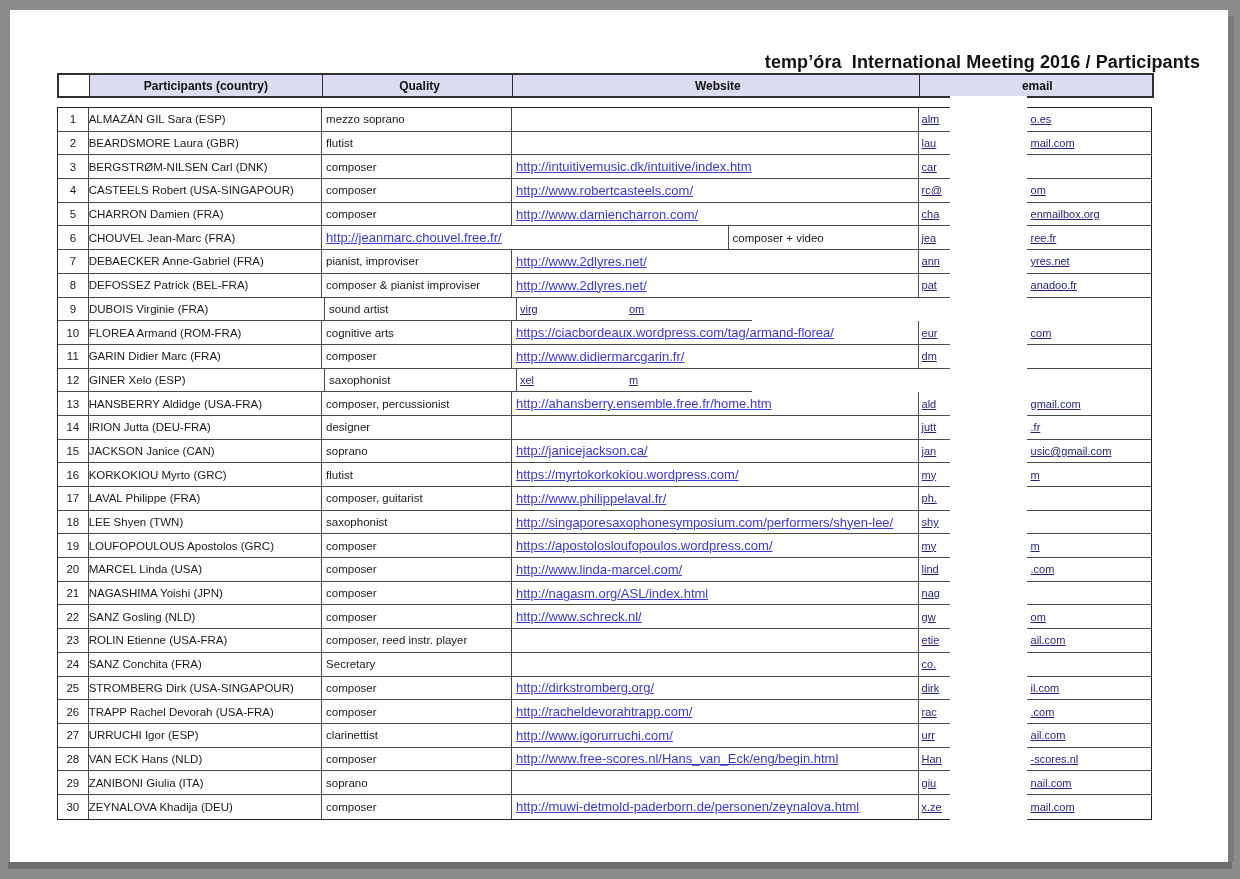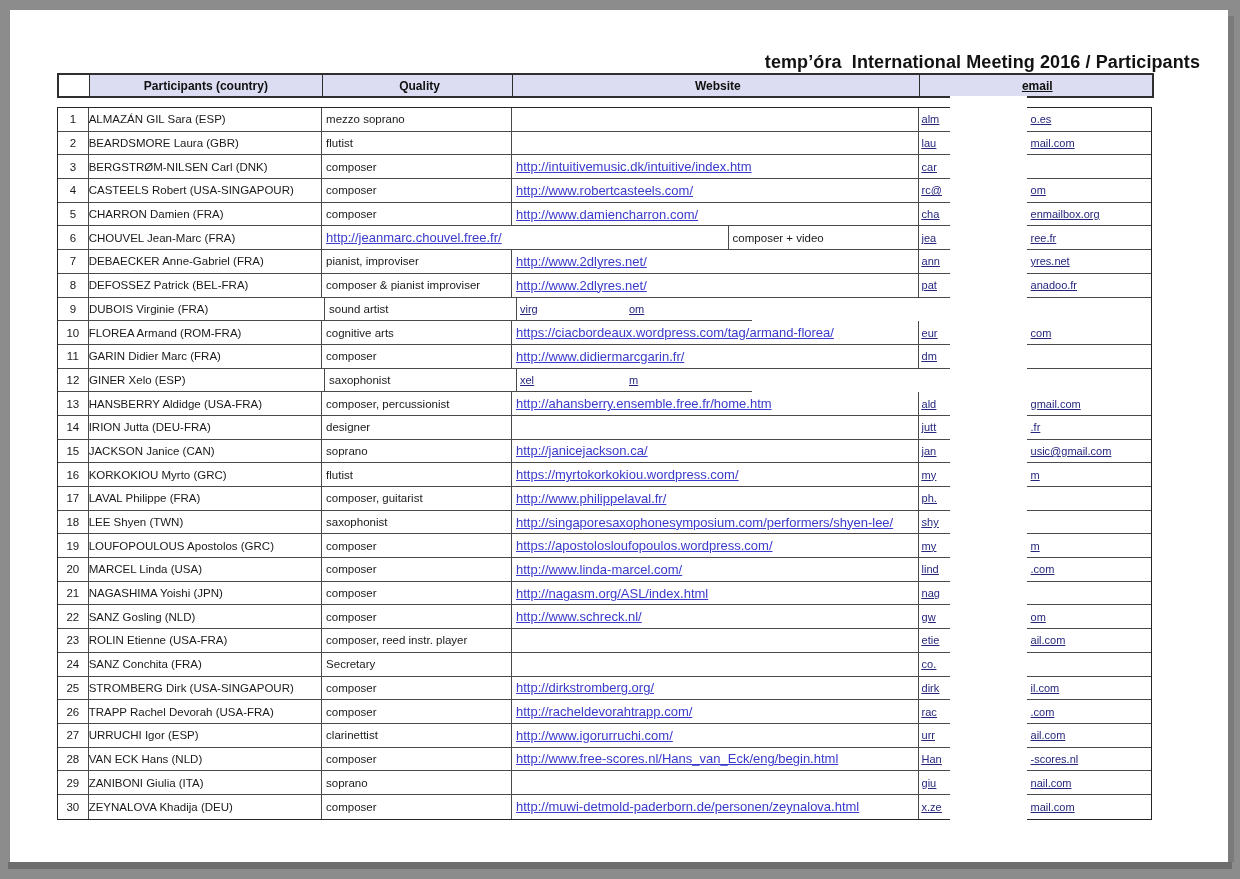--- a/index.html
+++ b/index.html
@@ -52,21 +52,21 @@
     display:flex;align-items:center;
     font-size:11.5px;color:#1a1a1a;
     overflow:visible;white-space:nowrap;
   }
   .row:last-child .c{border-bottom:none;}
   .row .c:last-child{border-right:none;}
   .c0{width:31px;justify-content:center;font-size:11px;}
   .c1{width:236px;}
   .c2{width:192px;padding-left:4px;}
   .c3{width:411px;padding-left:4px;}
-  .c4{width:235px;padding-left:3px;position:relative;text-decoration:underline;}
+  .c4{width:235px;padding-left:3px;position:relative;}
   .weblink{
     color:var(--link-blue,#3a3acd);text-decoration:underline;
     font-size:13px;cursor:pointer;
   }
   .el{
     color:var(--email-navy,#26267e);text-decoration:underline;
     font-size:11px;z-index:1;position:relative;text-align:center;
   }
   .er{
     color:var(--email-navy,#26267e);text-decoration:underline;

